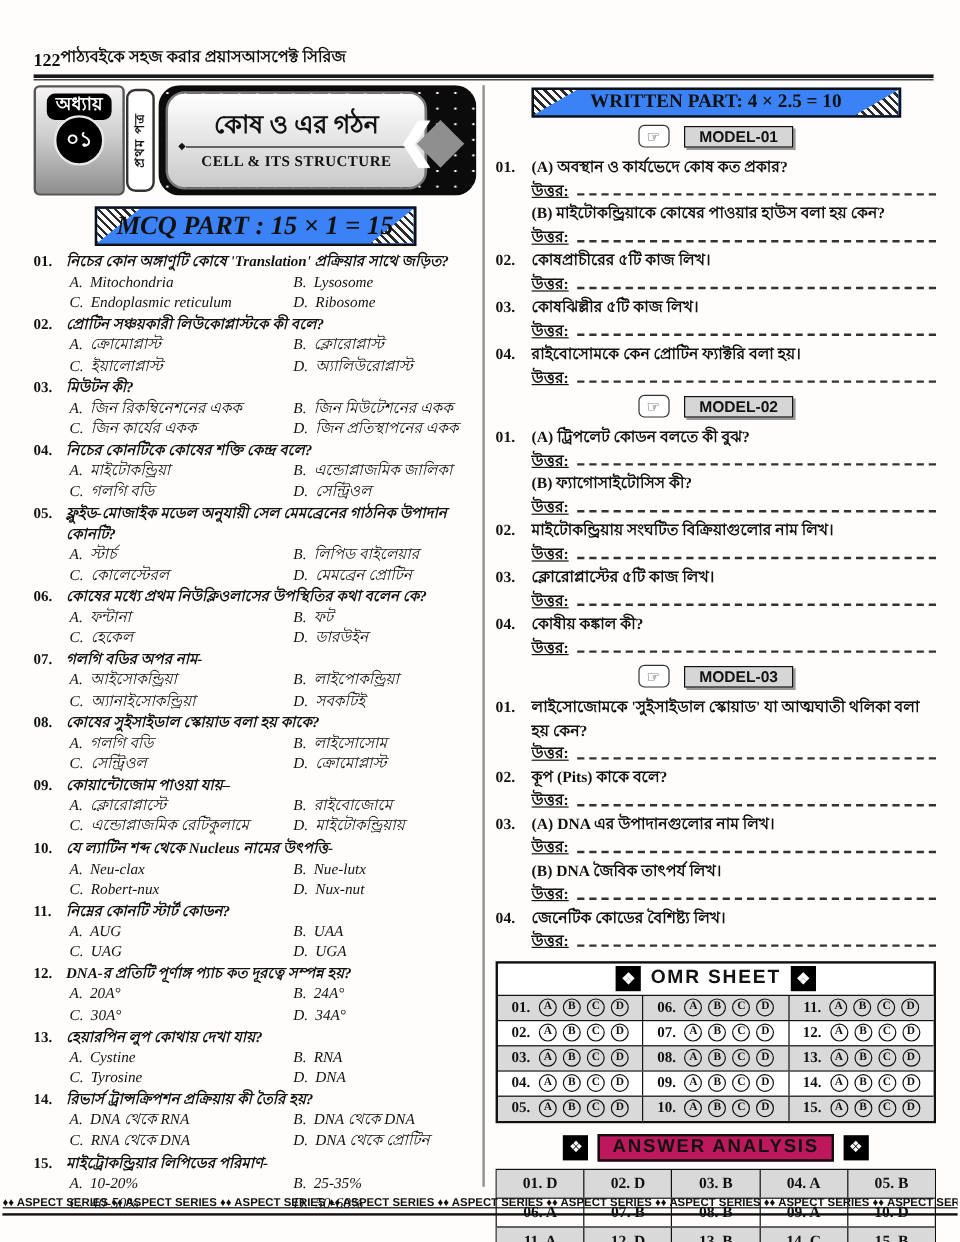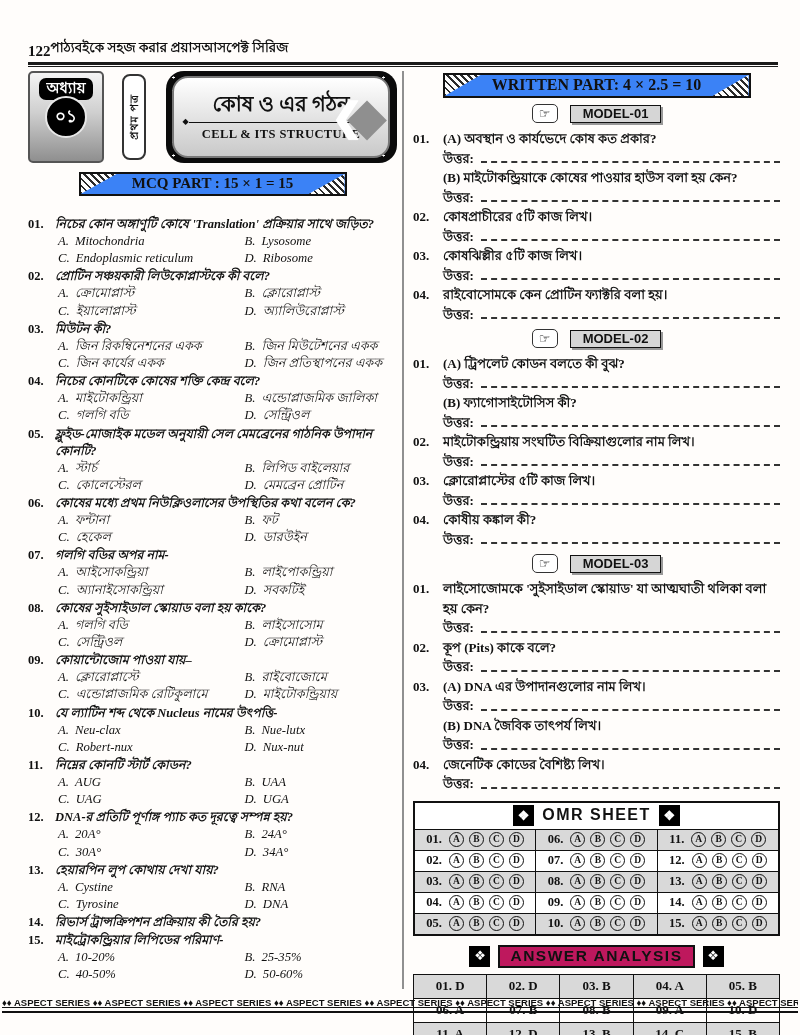--- a/index.html
+++ b/index.html
@@ -23,21 +23,21 @@
   }
   
   .cols {
     position:absolute; top:71px; left:28px; right:20px; bottom:46px;
     display:flex;
   }
   .col-left { width:374px; padding-right:5px; }
   .col-right { flex:1; border-left:2px solid #909090; padding-left:9px; }
 
   
-  .chapter-row { display:flex; height:92px;gap:17px; }
+  .chapter-row { display:flex; height:92px; }
   .chapter-box {
     width:76px; border:2px solid #555; border-radius:5px;
     background:linear-gradient(180deg,#f4f4f4 0%,#cfcfcf 45%,#8f8f8f 100%);
     display:flex; flex-direction:column; align-items:center; padding-top:5px;
   }
   .ch-label {
     background:#000; color:#fff; border-radius:7px; padding:2px 8px 3px;
     font-weight:bold; font-size:15px; line-height:1.15;
   }
   .ch-num {
@@ -78,21 +78,21 @@
   
   .hatch-banner {
     position:relative; border:2px solid #111; background:#3b82f6;
     text-align:center; font-weight:bold; overflow:hidden;
   }
   .hatch { position:absolute; top:0; bottom:0; width:36px;
     background:repeating-linear-gradient(45deg,#2a2a2a 0 2px,#fdfdfd 2px 5px); }
   .hatch.left { left:0; clip-path:polygon(0 0,100% 0,0 100%); }
   .hatch.right { right:0; clip-path:polygon(100% 0,100% 100%,0 100%); }
   .hatch-banner .btxt { position:relative; z-index:1; }
-  .mcq-banner { width:268px; margin:9px auto 20px; font-size:15px; padding:1px 0 2px; }
+  .mcq-banner { width:268px; margin:9px auto 5px; font-size:22px; padding:1px 0 2px;font-style:italic; }
   .written-banner { width:308px; margin:2px auto 6px; font-size:16px; padding:1px 0 2px; }
 
   
   .q { display:flex; margin-bottom:1px; }
   .q-no { width:27px; font-weight:bold; font-size:12.5px; line-height:17px; flex-shrink:0; }
   .q-body { flex:1;font-style:italic; }
   .q-text { font-weight:bold; font-size:12.5px; line-height:17px; }
   .opts { display:grid; grid-template-columns:55% 45%; padding-left:3px; }
   .opt { font-size:12.7px; line-height:17.2px; white-space:nowrap; }
   .opt .ol { margin-right:6px; }
@@ -105,21 +105,21 @@
   }
   .model-label {
     border:1.6px solid #111; background:#d6d6d6; font-weight:bold;
     font-family:"Liberation Sans", sans-serif; font-size:13px;
     padding:0 12px 1px; box-shadow:2px 2px 0 #999;
   }
   .wq { display:flex; }
   .wq-no { width:30px; font-weight:bold; font-size:13px; line-height:19.5px; flex-shrink:0; }
   .wq-body { flex:1; }
   .wq-text { font-weight:bold; font-size:13px; line-height:19.5px; }
-  .ans-line { display:flex; align-items:flex-end; gap:7px; height:19.5px; }
+  .ans-line { display:flex; align-items:flex-end; gap:7px; height:19.5px;text-decoration:underline; }
   .ans-label { font-weight:bold; font-size:13px; line-height:19.5px; }
   .dashes { flex:1; border-bottom:2px dashed #333; margin-bottom:5px; }
 
   
   .omr { border:2px solid #111; margin-top:7px; background:#fff; }
   .omr-header, .an-header {
     display:flex; justify-content:center; align-items:center; gap:8px;
     padding:2px 0 3px; font-family:"Liberation Sans", sans-serif;
     font-weight:bold; font-size:16px; letter-spacing:1.5px;
   }
@@ -366,20 +366,26 @@
                 <div class="opt"><span class="ol">B.</span><span class="ot">RNA</span></div>
                 <div class="opt"><span class="ol">C.</span><span class="ot">Tyrosine</span></div>
                 <div class="opt"><span class="ol">D.</span><span class="ot">DNA</span></div>
               </div>
             </div>
           </div>
           <div class="q">
             <span class="q-no">14.</span>
             <div class="q-body">
               <div class="q-text">রিভার্স ট্রান্সক্রিপশন প্রক্রিয়ায় কী তৈরি হয়?</div>
+              <div class="opts">
+                <div class="opt"><span class="ol">A.</span><span class="ot">DNA থেকে RNA</span></div>
+                <div class="opt"><span class="ol">B.</span><span class="ot">DNA থেকে DNA</span></div>
+                <div class="opt"><span class="ol">C.</span><span class="ot">RNA থেকে DNA</span></div>
+                <div class="opt"><span class="ol">D.</span><span class="ot">DNA থেকে প্রোটিন</span></div>
+              </div>
             </div>
           </div>
           <div class="q">
             <span class="q-no">15.</span>
             <div class="q-body">
               <div class="q-text">মাইট্রোকন্ড্রিয়ার লিপিডের পরিমাণ-</div>
               <div class="opts">
                 <div class="opt"><span class="ol">A.</span><span class="ot">10-20%</span></div>
                 <div class="opt"><span class="ol">B.</span><span class="ot">25-35%</span></div>
                 <div class="opt"><span class="ol">C.</span><span class="ot">40-50%</span></div>

